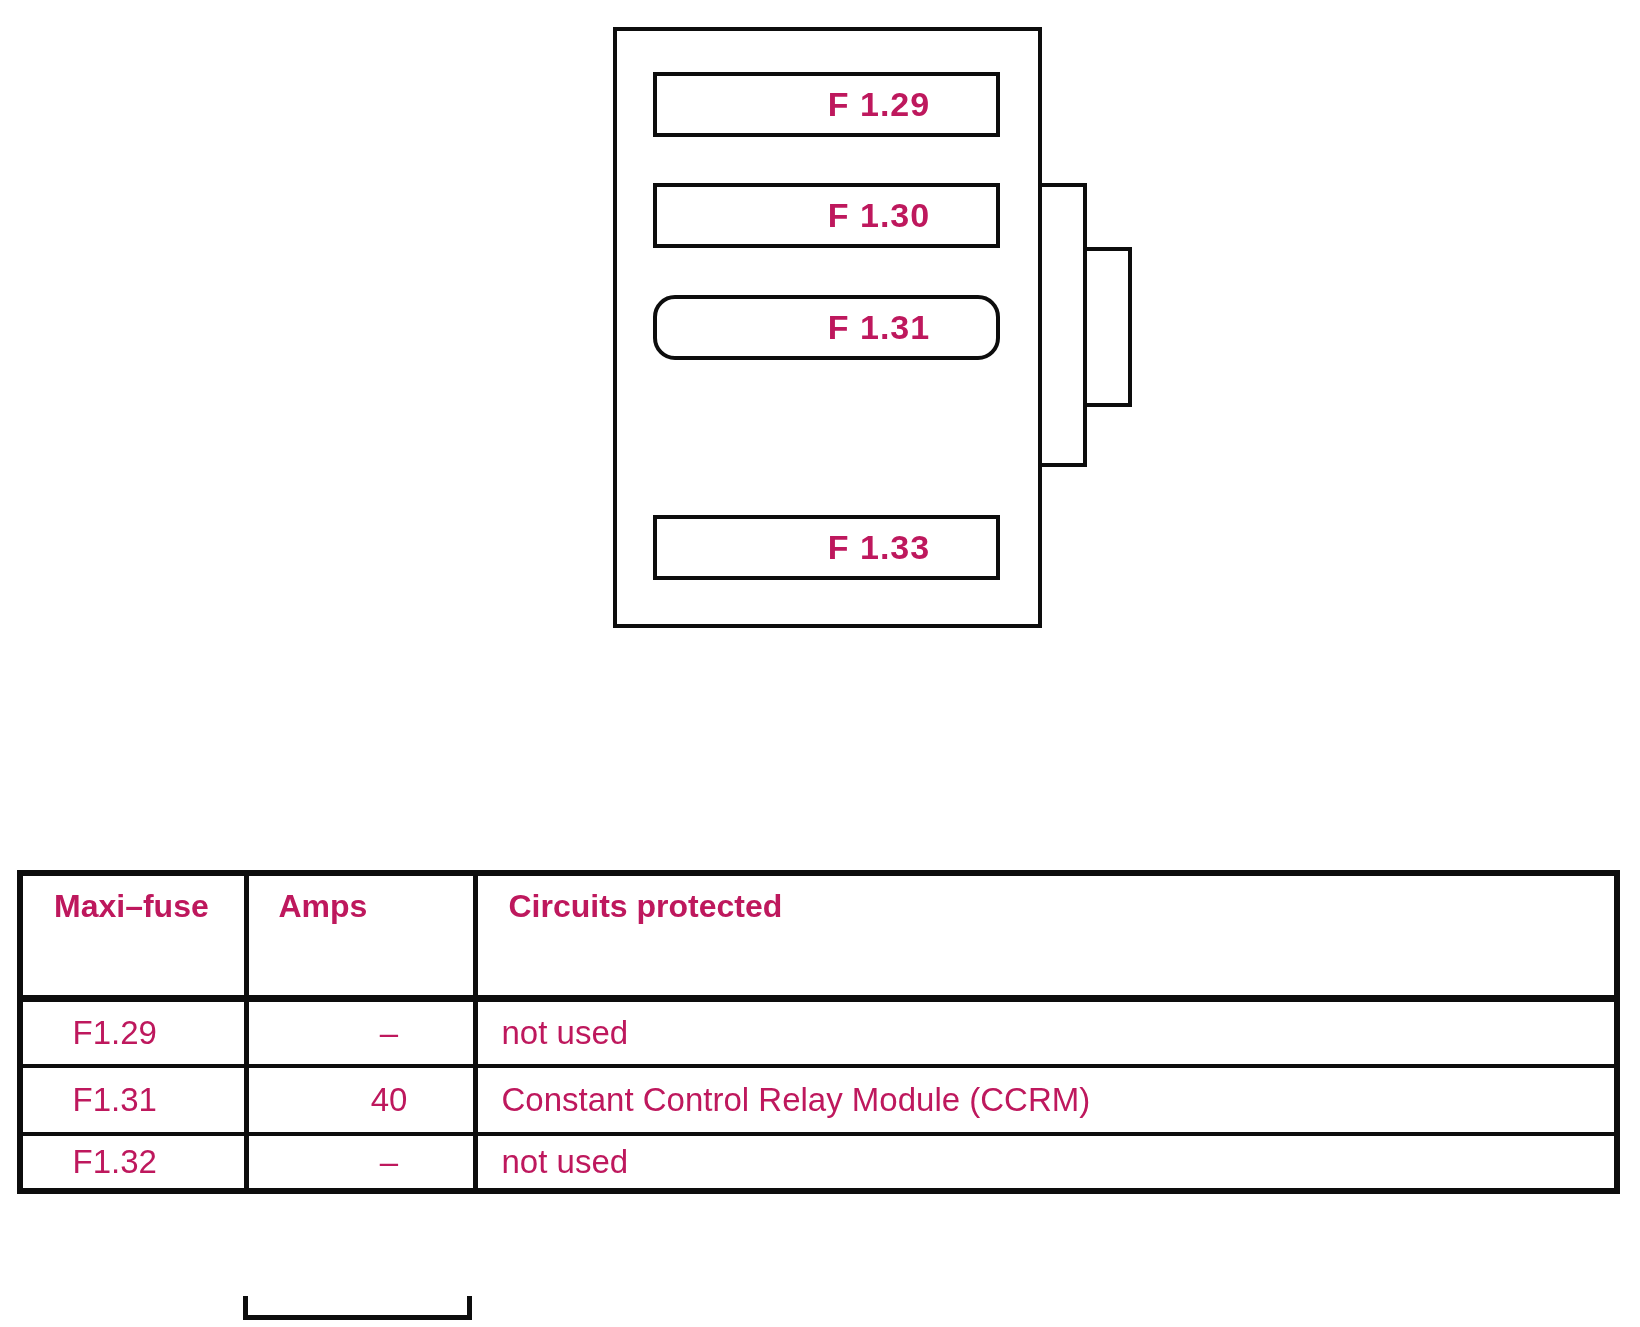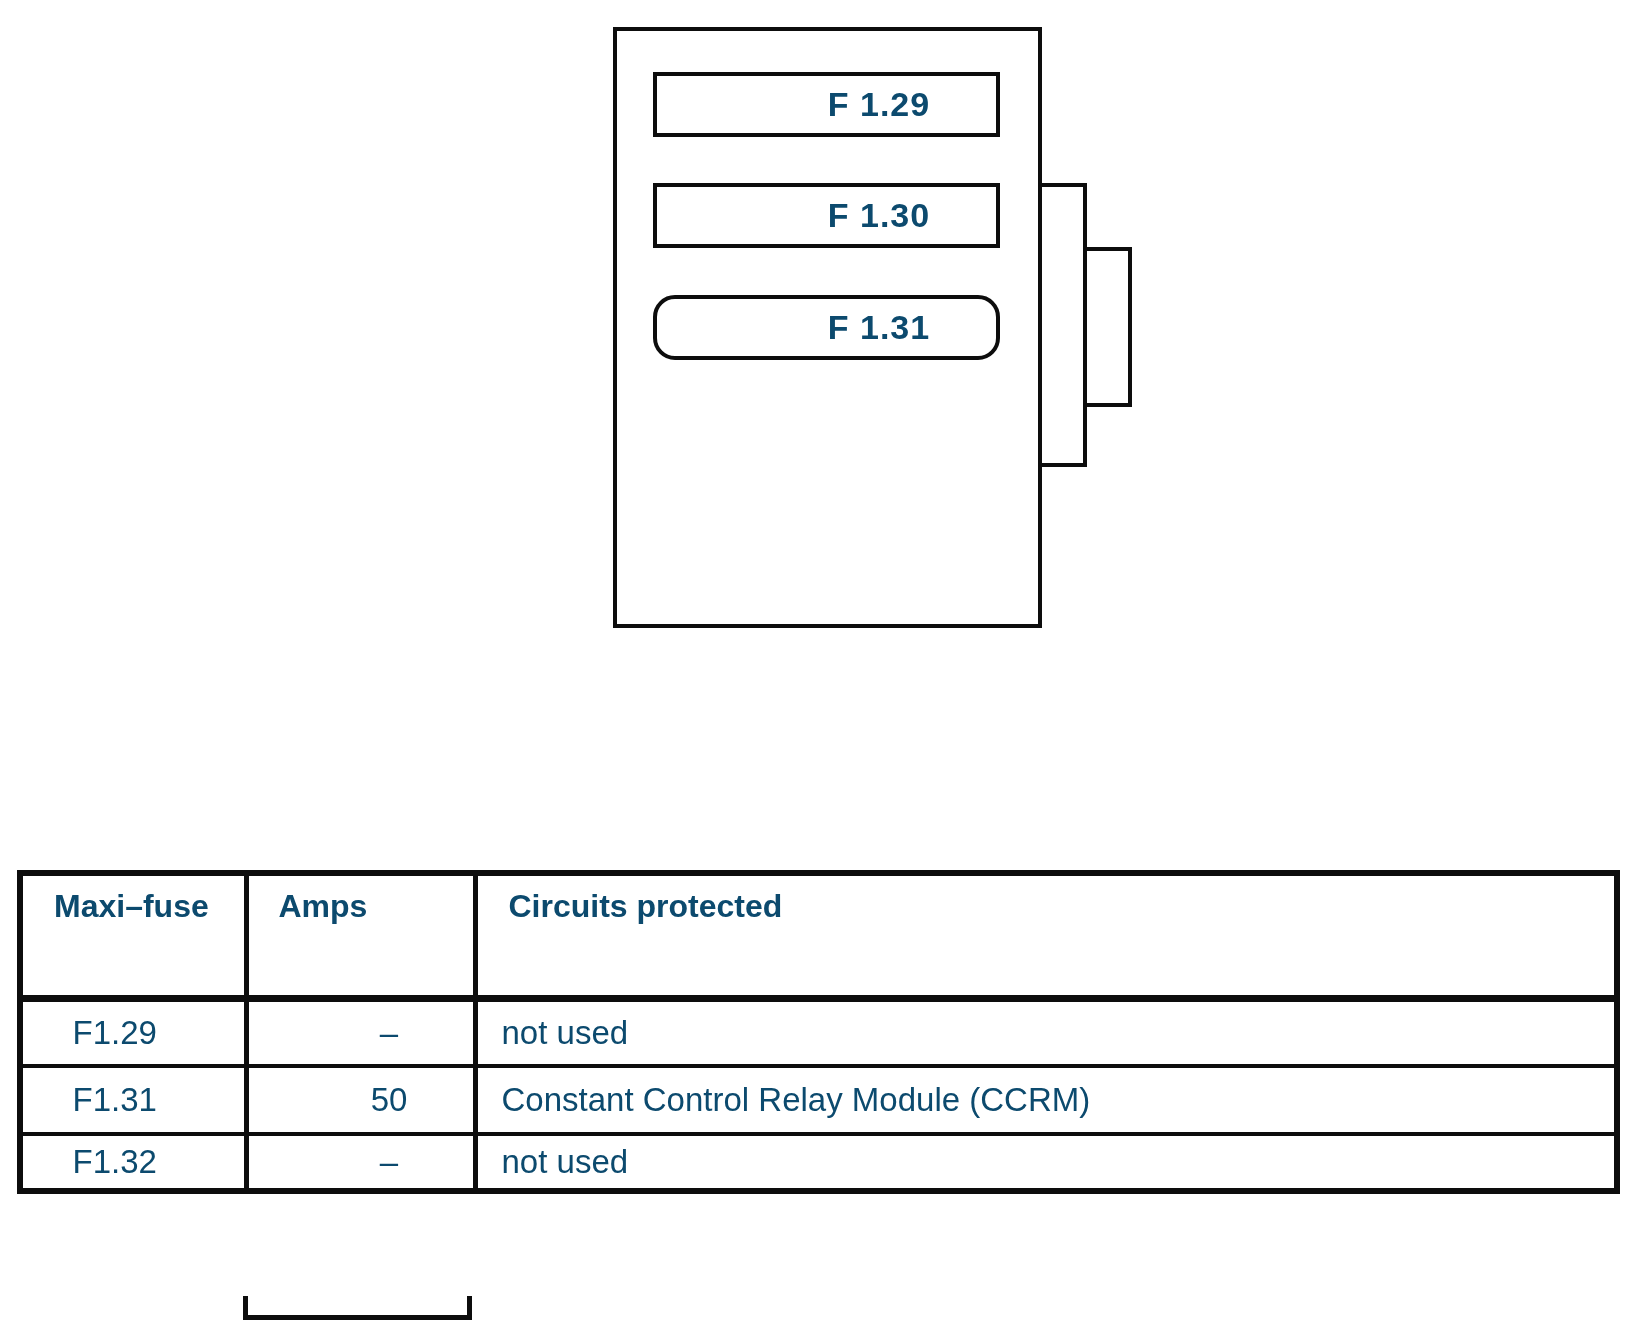--- a/index.html
+++ b/index.html
@@ -6,21 +6,21 @@
     margin: 0;
     padding: 0;
     background: #ffffff;
   }
   .page {
     position: relative;
     width: 1640px;
     height: 1327px;
     background: #ffffff;
     font-family: "Liberation Sans", sans-serif;
-    color: #0c4a6e;
+    color: #be185d;
     overflow: hidden;
   }
 
   
   .diagram { position: absolute; left: 0; top: 0; width: 1640px; height: 660px; }
 
   .outer-box {
     position: absolute;
     left: 613px; top: 27px;
     width: 429px; height: 601px;
@@ -132,20 +132,23 @@
 
     <div class="fuse-slot fuse-1">
       <span class="fuse-label">F 1.29</span>
     </div>
     <div class="fuse-slot fuse-2">
       <span class="fuse-label">F 1.30</span>
     </div>
     <div class="fuse-slot fuse-3">
       <span class="fuse-label">F 1.31</span>
     </div>
+    <div class="fuse-slot fuse-5">
+      <span class="fuse-label">F 1.33</span>
+    </div>
   </div>
 
   <table class="fuse-table">
     <colgroup>
       <col style="width:226px">
       <col style="width:229px">
       <col>
     </colgroup>
     <thead>
       <tr class="hdr-row">
@@ -155,21 +158,21 @@
       </tr>
     </thead>
     <tbody>
       <tr class="row-f129">
         <td class="td-fuse col-divider-1">F1.29</td>
         <td class="td-amps col-divider-2">–</td>
         <td class="td-circuits">not used</td>
       </tr>
       <tr class="row-f131">
         <td class="td-fuse col-divider-1">F1.31</td>
-        <td class="td-amps col-divider-2">50</td>
+        <td class="td-amps col-divider-2">40</td>
         <td class="td-circuits">Constant Control Relay Module (CCRM)</td>
       </tr>
       <tr class="row-f132">
         <td class="td-fuse col-divider-1">F1.32</td>
         <td class="td-amps col-divider-2">–</td>
         <td class="td-circuits">not used</td>
       </tr>
     </tbody>
   </table>
 

